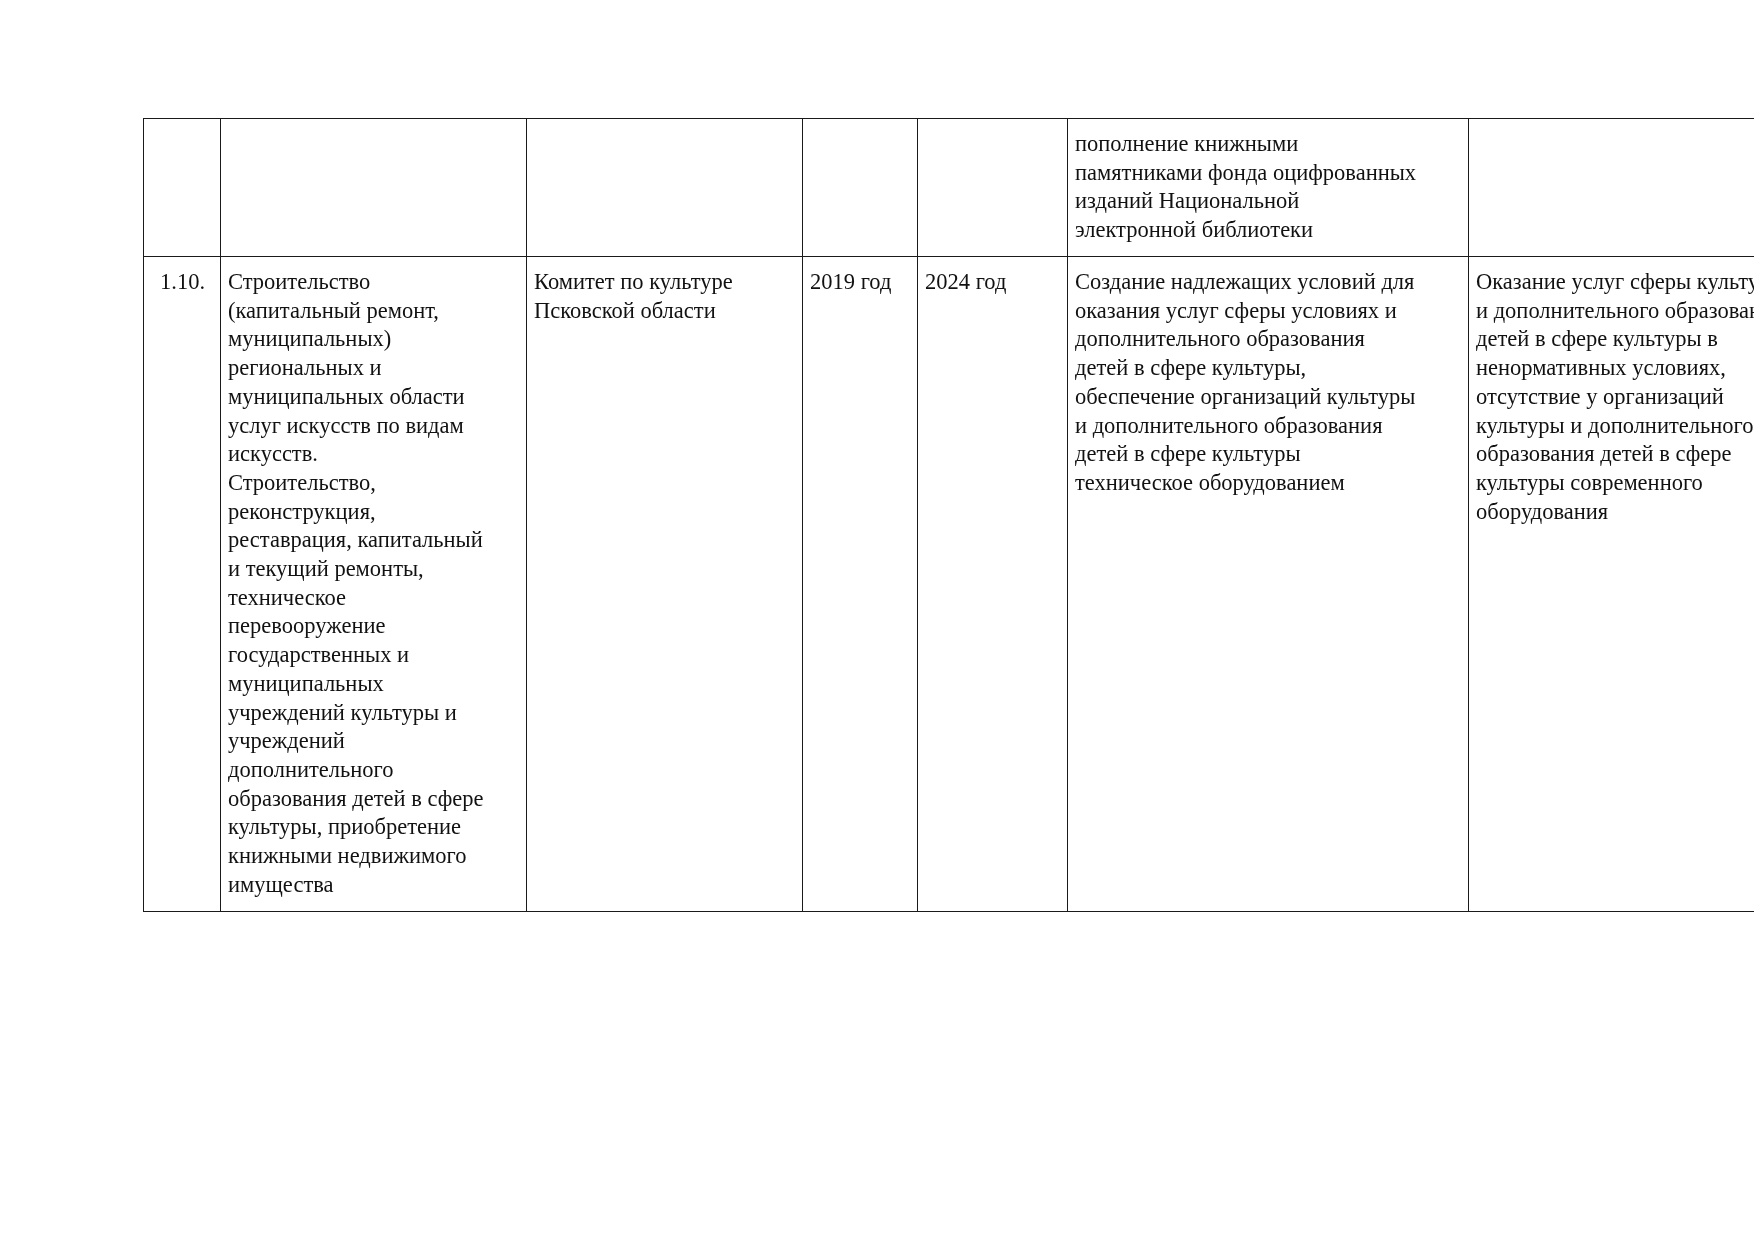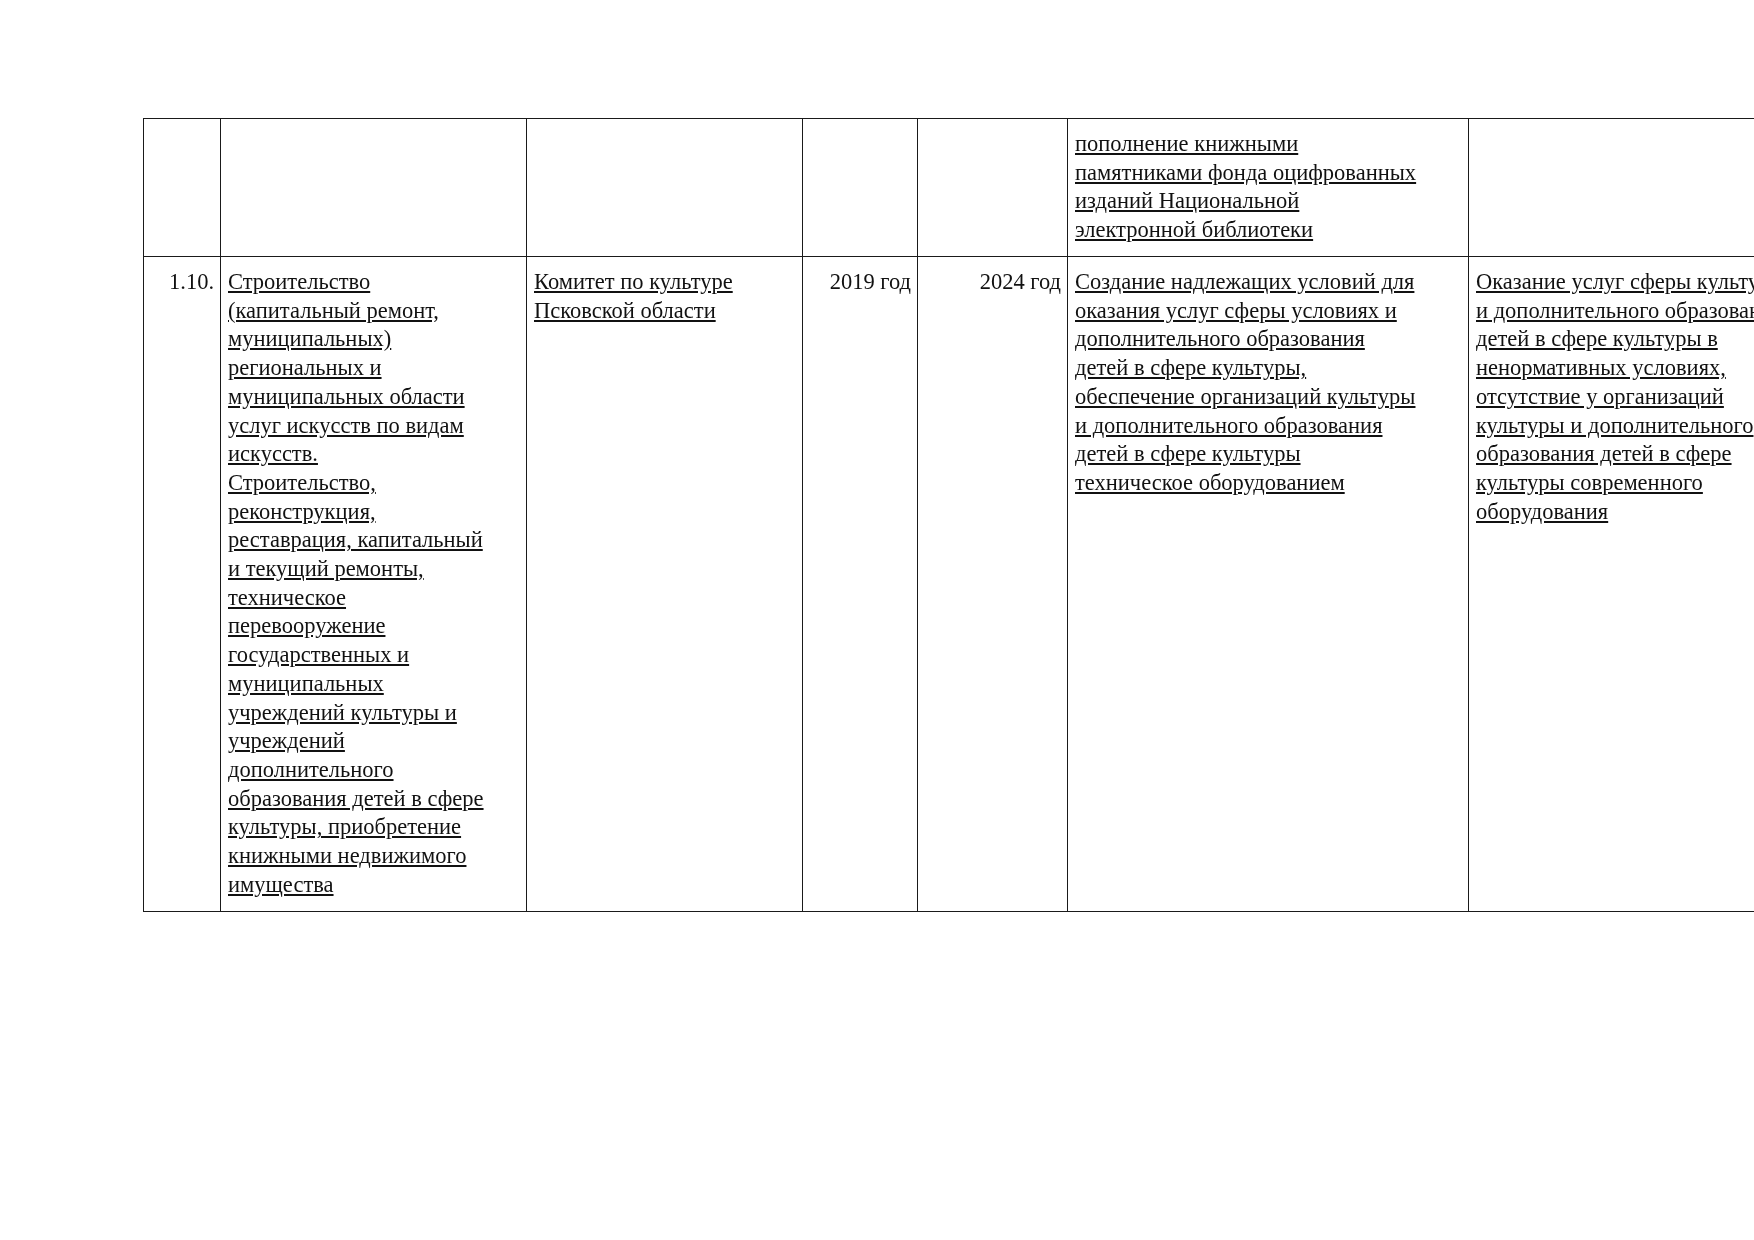--- a/index.html
+++ b/index.html
@@ -34,23 +34,23 @@
       border: 1.5px solid #1a1a1a;
       vertical-align: top;
       padding: 11px 6px 8px 7px;
       font-size: 22.5px;
       line-height: 28.7px;
       overflow: hidden;
       white-space: normal;
     }
     .row-top td { height: 118px; }
     .row-main td { height: 635px; }
-    td.num { text-align: right; padding-left: 2px; padding-right: 2px; }
-    td.year { text-align: right; }
-    .line { display: block; white-space: nowrap; text-decoration: underline; }
+    td.num { text-align: center; padding-left: 2px; padding-right: 2px; }
+    td.year { text-align: left; }
+    .line { display: block; white-space: nowrap; }
     td.clip { overflow: hidden; }
   </style>
 </head>
 <body>
 
 <div class="page">
   <table class="doc-table">
     <colgroup>
       <col style="width:77px">
       <col style="width:306px">

